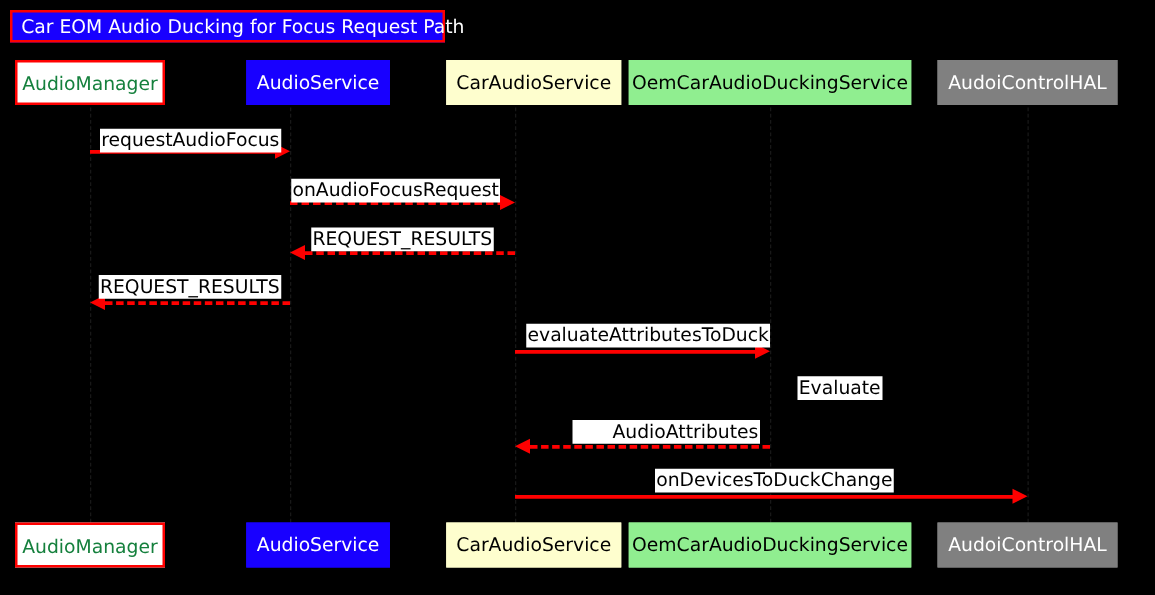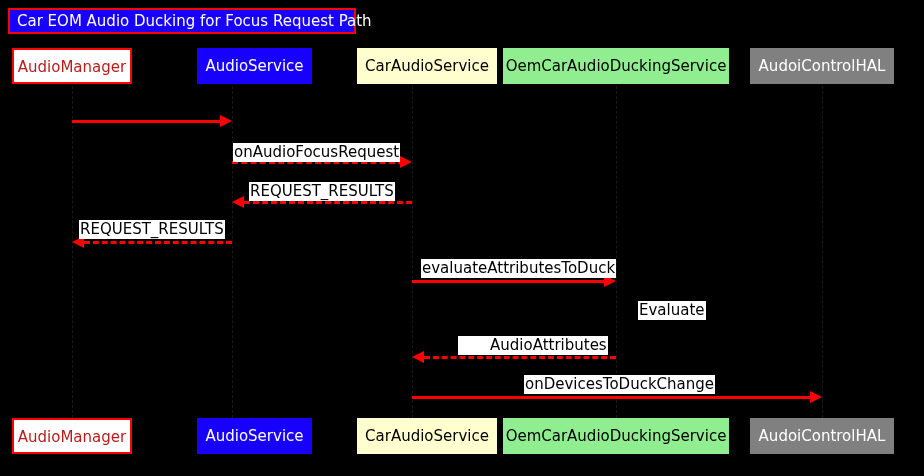--- a/index.html
+++ b/index.html
@@ -36,21 +36,21 @@
   
   .participant {
     position: absolute;
     box-sizing: border-box;
     height: 36px;
     line-height: 34px;
     text-align: center;
     font-size: 15px;
     white-space: nowrap;
   }
-  .p-white  { background: #FFFFFF; border: 2px solid #FF0000; color: #b91c1c; }
+  .p-white  { background: #FFFFFF; border: 2px solid #FF0000; color: #15803d; }
   .p-blue   { background: #1800FF; border: 1px solid #1800FF; color: #FFFFFF; margin-left: 22px; }
   .p-cream  { background: #FEFECE; border: 1px solid #FEFECE; color: #000000; margin-left: 15px; }
   .p-green  { background: #90EE90; border: 1px solid #90EE90; color: #000000; }
   .p-gray   { background: #808080; border: 1px solid #808080; color: #ffffff; }
 
   
   .lifeline {
     position: absolute;
     width: 1px;
     top: 86px;
@@ -127,20 +127,21 @@
   <div class="participant p-white" style="left:12px;  top:418px; width:120px;">AudioManager</div>
   <div class="participant p-blue" style="left:175px; top:418px; width:115px;">AudioService</div>
   <div class="participant p-cream" style="left:342px; top:418px; width:140px;">CarAudioService</div>
   <div class="participant p-green" style="left:503px; top:418px; width:226px;">OemCarAudioDuckingService</div>
   <div class="participant p-gray" style="left:750px; top:418px; width:144px;">AudoiControlHAL</div>
 
   <div class="msg to-right" style="left:72px; top:120px;">
     <div class="line" style="width:152px;"></div>
     <div class="head" style="left:148px;"></div>
   </div>
+  <div class="msg-label" style="left:80px; top:103px;">requestAudioFocus</div>
 
   <div class="msg to-right dashed" style="left:232px; top:161px;">
     <div class="line" style="width:172px;"></div>
     <div class="head" style="left:168px;"></div>
   </div>
   <div class="msg-label" style="left:233px; top:143px;">onAudioFocusRequest</div>
 
   <div class="msg to-left dashed" style="left:232px; top:201px;">
     <div class="line" style="left:12px; width:168px;"></div>
     <div class="head" style="left:0px;"></div>

